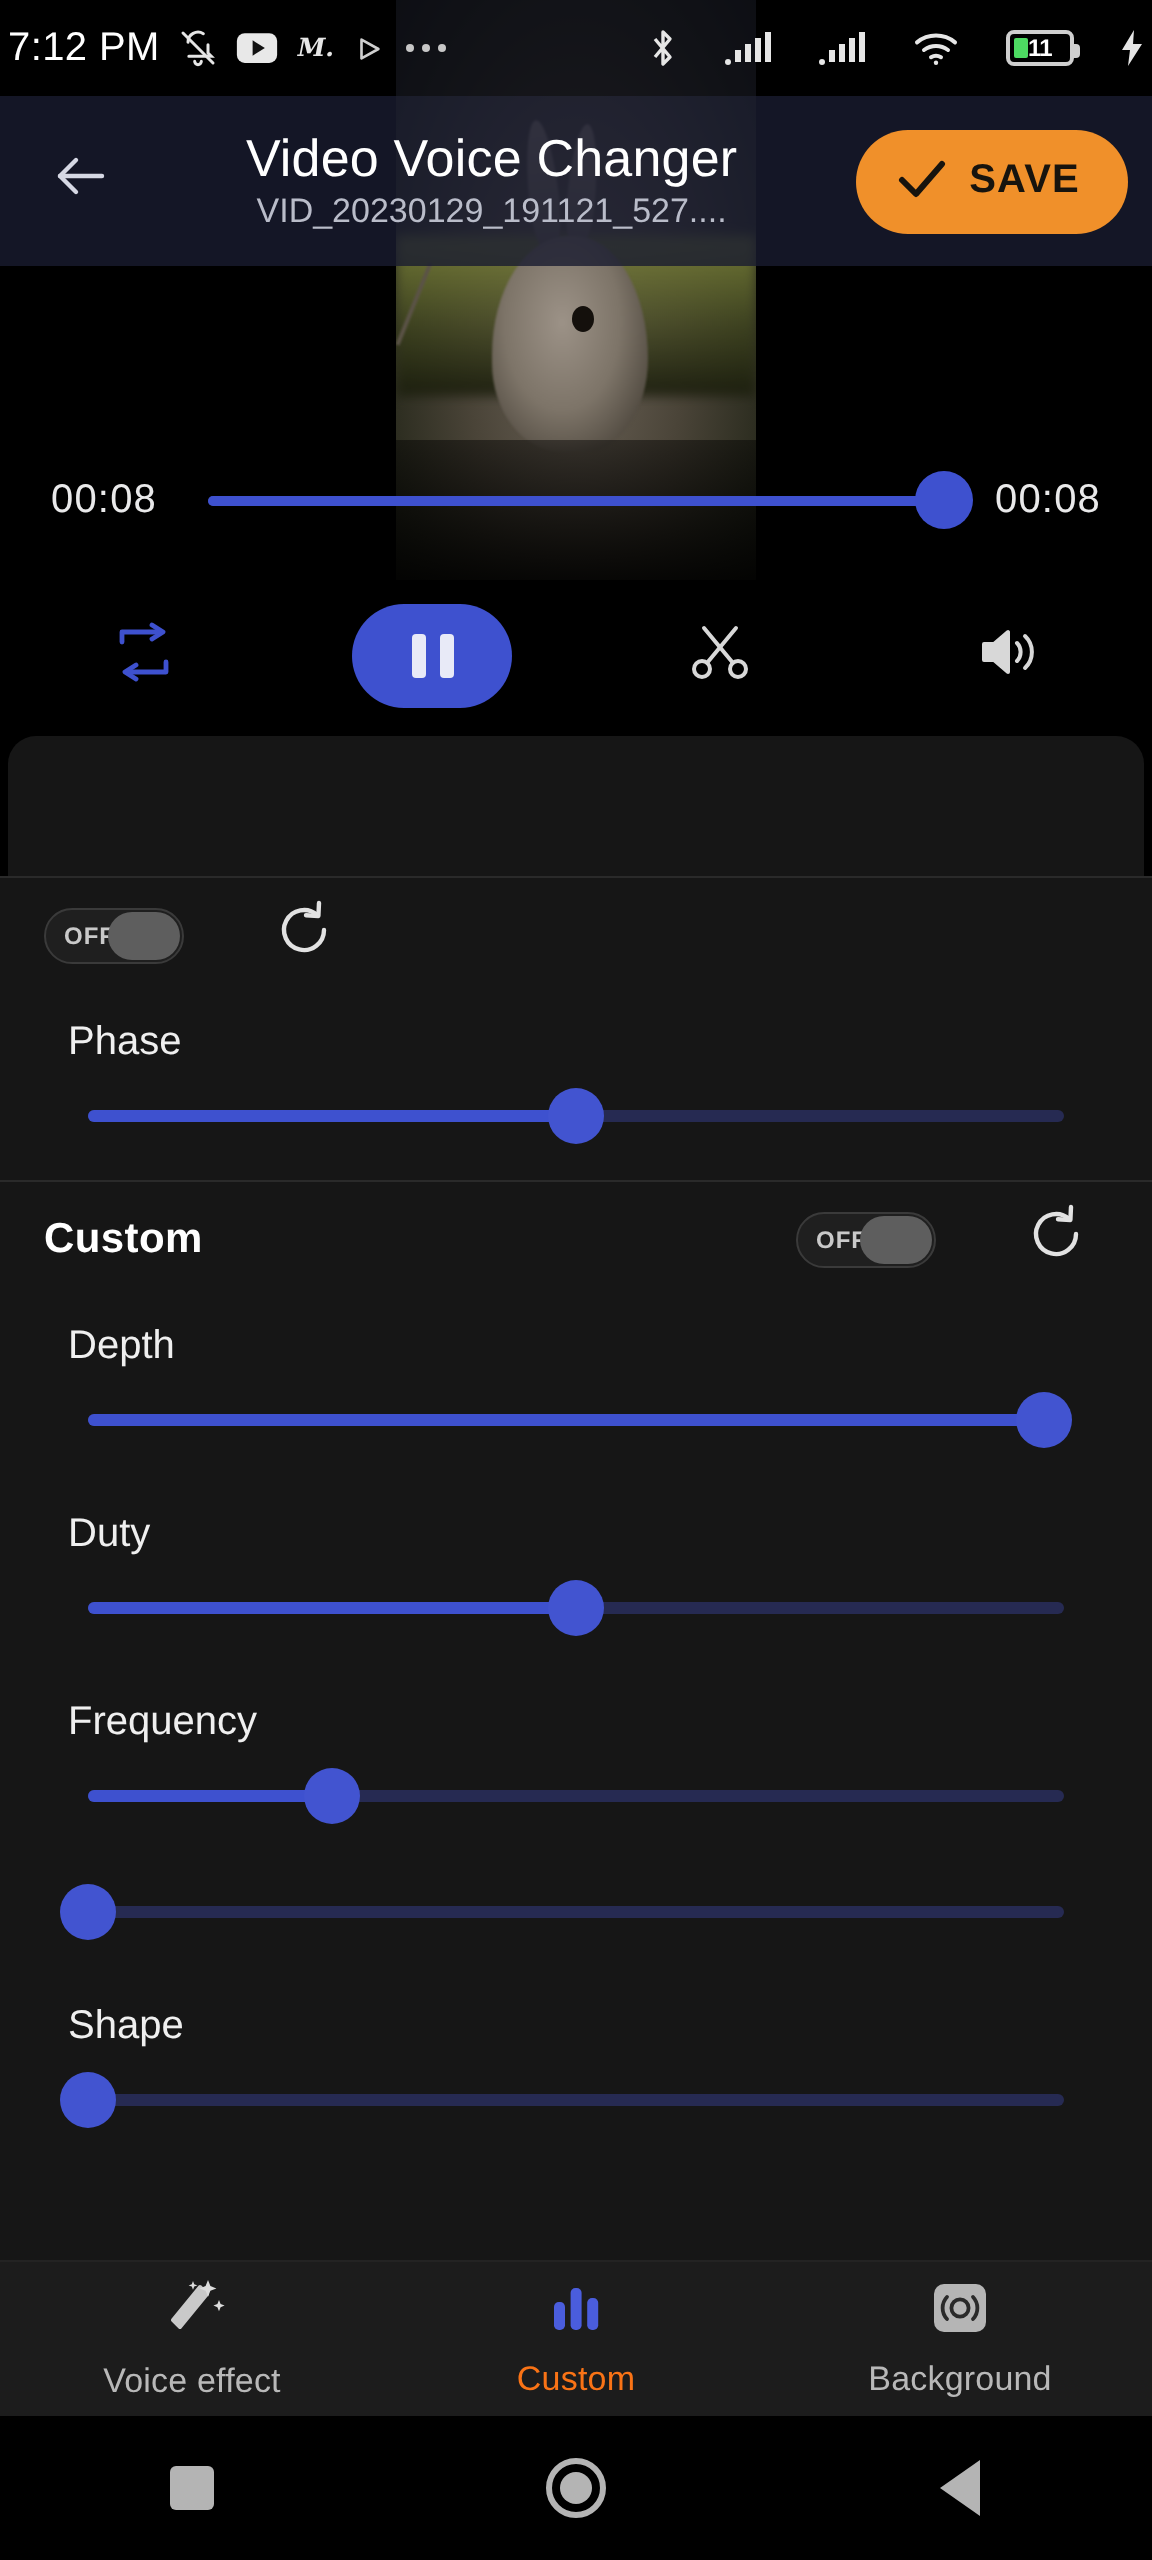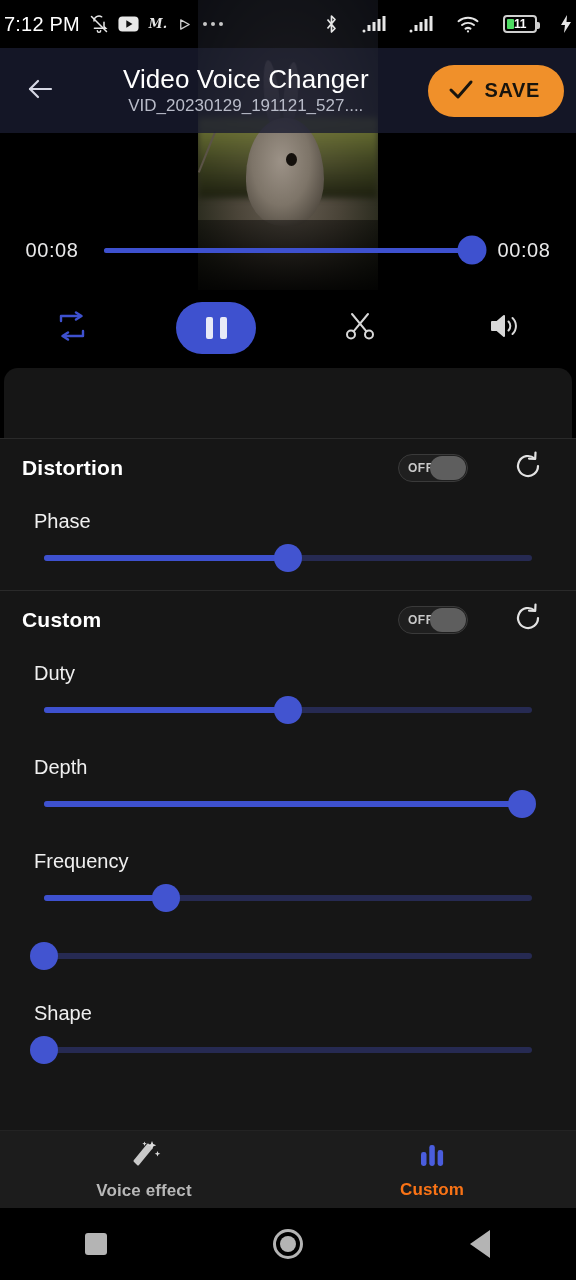--- a/index.html
+++ b/index.html
@@ -178,21 +178,20 @@
   .s-thumb{
     position:absolute; top:50%; width:28px; height:28px; border-radius:50%;
     background:#4254d0; transform:translate(-50%,-50%);
   }
 
   
   .bottomnav{
     position:absolute; bottom:72px; left:0; width:576px; height:78px;
     background:#1c1c1c; display:flex; align-items:center; z-index:25;
     border-top:1px solid #232323;
-    font-weight:bold;
   }
   .bn-item{
     flex:1 1 0; display:flex; flex-direction:column; align-items:center;
     justify-content:center; gap:6px; cursor:pointer; height:100%;
   }
   .bn-label{ font-size:17px; color:#b8b8b8; letter-spacing:.1px; }
   .bn-item.active .bn-label{ color:#f97316; }
 
   
   .androidnav{
@@ -371,21 +370,20 @@
       </svg>
     </span>
   </div>
 </div>
 
 <div class="empty-card"></div>
 
 <div class="efflist" id="effList">
     <div>
       <div class="sec-head">
-        <div class="sec-title">Distortion</div>
         <div class="toggle">
           <span class="toggle-text">OFF</span>
           <span class="toggle-knob"></span>
         </div>
         <div class="reset-btn">
           <span><svg width="32" height="32" viewBox="0 0 32 32" fill="none" stroke="#e2e2e2" stroke-width="2.2" stroke-linecap="round" stroke-linejoin="round">
               <path d="M26 16a10 10 0 1 1-3.4-7.5"></path>
               <polyline points="23.5,2.5 23.2,9 17,8.6"></polyline>
             </svg></span>
         </div>
@@ -408,34 +406,34 @@
           <span class="toggle-knob"></span>
         </div>
         <div class="reset-btn">
           <span><svg width="32" height="32" viewBox="0 0 32 32" fill="none" stroke="#e2e2e2" stroke-width="2.2" stroke-linecap="round" stroke-linejoin="round">
               <path d="M26 16a10 10 0 1 1-3.4-7.5"></path>
               <polyline points="23.5,2.5 23.2,9 17,8.6"></polyline>
             </svg></span>
         </div>
       </div>
       <div class="param">
+        <div class="param-label">Depth</div>
+        <div class="slider">
+          <div class="s-track">
+            <div class="s-fill" style="width: 98%;"></div>
+            <div class="s-thumb" style="left: 98%;"></div>
+          </div>
+        </div>
+      </div>
+      <div class="param">
         <div class="param-label">Duty</div>
         <div class="slider">
           <div class="s-track">
             <div class="s-fill" style="width: 50%;"></div>
             <div class="s-thumb" style="left: 50%;"></div>
-          </div>
-        </div>
-      </div>
-      <div class="param">
-        <div class="param-label">Depth</div>
-        <div class="slider">
-          <div class="s-track">
-            <div class="s-fill" style="width: 98%;"></div>
-            <div class="s-thumb" style="left: 98%;"></div>
           </div>
         </div>
       </div>
       <div class="param">
         <div class="param-label">Frequency</div>
         <div class="slider">
           <div class="s-track">
             <div class="s-fill" style="width: 25%;"></div>
             <div class="s-thumb" style="left: 25%;"></div>
           </div>
@@ -476,20 +474,31 @@
       <span class="bn-label">Voice effect</span>
     </div>
     <div class="bn-item active">
       <span><svg width="32" height="30" viewBox="0 0 32 30">
           <rect x="5" y="12" width="5.5" height="14" rx="2.4" fill="#4a5ddd"></rect>
           <rect x="13.3" y="5" width="5.5" height="21" rx="2.4" fill="#4a5ddd"></rect>
           <rect x="21.6" y="10" width="5.5" height="16" rx="2.4" fill="#4a5ddd"></rect>
         </svg></span>
       <span class="bn-label">Custom</span>
     </div>
+    <div class="bn-item">
+      <span><svg width="32" height="30" viewBox="0 0 32 30">
+          <rect x="3" y="3" width="26" height="24" rx="5" fill="#b5b5b5"></rect>
+          <g fill="none" stroke="#2a2a2a" stroke-width="1.9" stroke-linecap="round">
+            <path d="M9.5 9.5a8 8 0 0 0 0 11"></path>
+            <path d="M22.5 9.5a8 8 0 0 1 0 11"></path>
+          </g>
+          <circle cx="16" cy="15" r="4.3" fill="none" stroke="#2a2a2a" stroke-width="1.9"></circle>
+        </svg></span>
+      <span class="bn-label">Background</span>
+    </div>
   </div>
 
 <div class="androidnav">
   <div class="an-slot">
     <span class="an-square"></span>
   </div>
   <div class="an-slot">
     <span class="an-circle">
         <i></i>
       </span>

